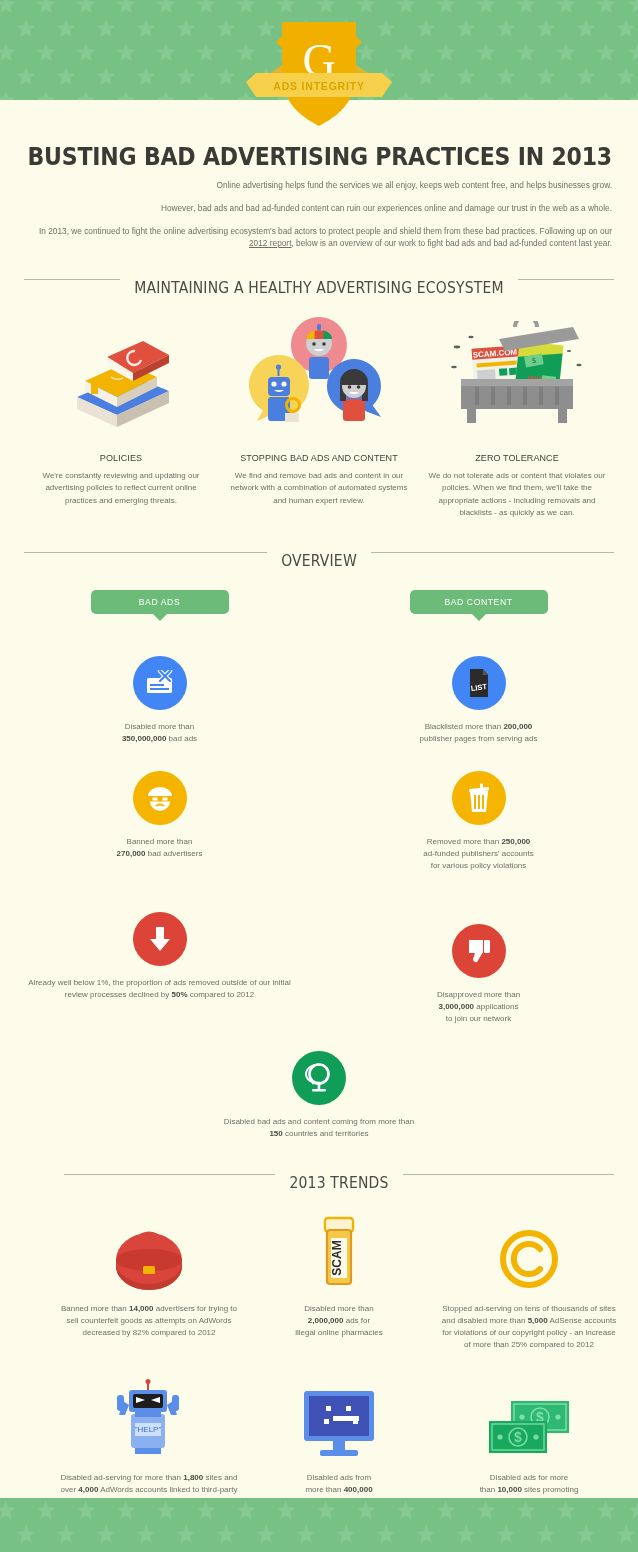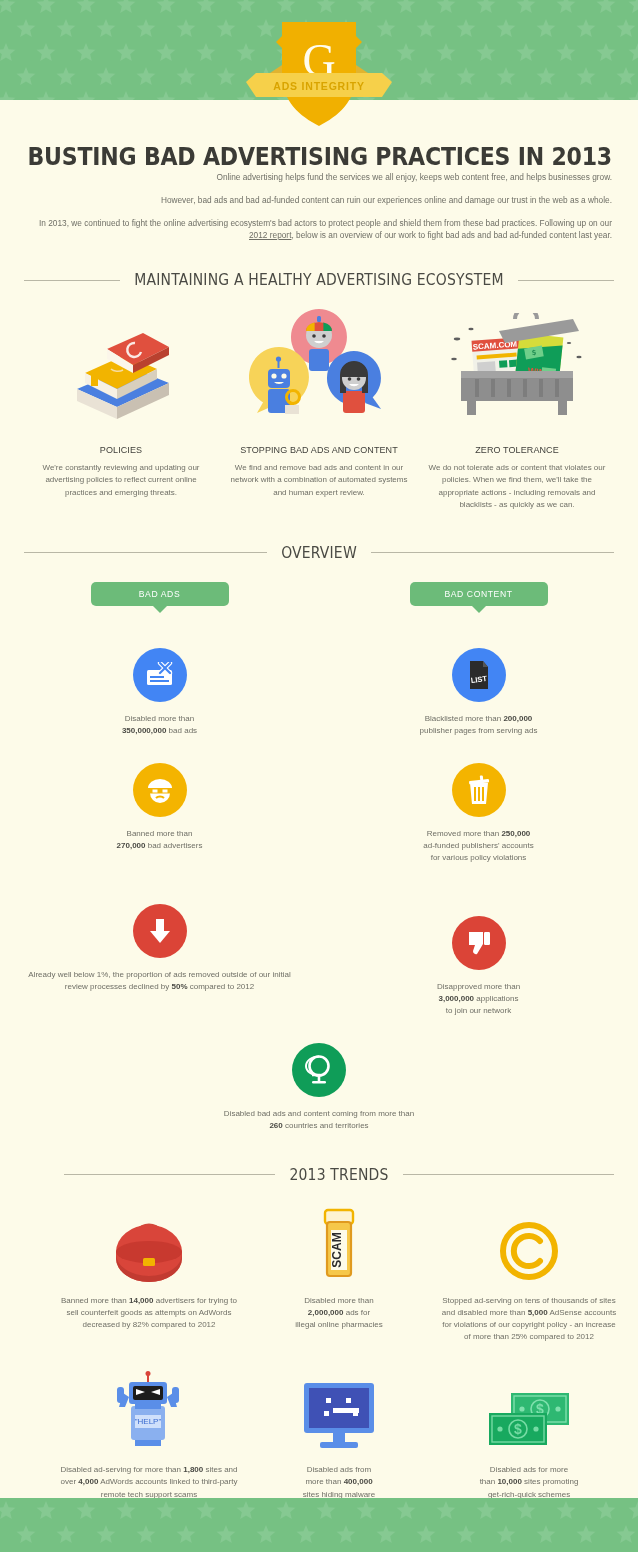--- a/index.html
+++ b/index.html
@@ -40,34 +40,34 @@
     padding: 42px 26px 0 26px;
     text-align: right;
   }
   .main-title {
     font-size: 24.5px;
     letter-spacing: -0.2px;
     font-weight: bold;
     color: #3b3b36;
     font-family: "DejaVu Sans Condensed", "Liberation Sans Narrow", "Liberation Sans", sans-serif;
   }
-  .intro { margin-top: 0; }
+  .intro { margin-top: 8px; }
   .intro p {
     font-size: 8.3px;
     line-height: 1.45;
     color: #6f6f66;
     margin-bottom: 11px;
   }
   .intro p:last-child { margin-bottom: 0; }
   .intro a { color: #6f6f66; text-decoration: underline; }
 
   
   .section-head {
     display: flex;
-    align-items: center;
+    align-items: flex-start;
     gap: 14px;
     margin: 0 24px;
   }
   .section-head .rule { flex: 1; height: 1px; background: #b9b7a6; }
   .section-head h2 {
     font-size: 15.5px;
     font-weight: normal;
     color: #4a4a44;
     letter-spacing: 0.2px;
     white-space: nowrap;
@@ -550,21 +550,21 @@
         <div class="ov-icon">
           <div class="circ c-green">
             <svg width="28" height="30" viewBox="0 0 28 30">
               <circle cx="14" cy="11" r="9.5" fill="none" stroke="#fff" stroke-width="2.6"></circle>
               <path d="M14 1.5 a13 9.5 0 0 0 0 19" fill="none" stroke="#fff" stroke-width="2"></path>
               <path d="M7 20 L14 20 L14 27" fill="none" stroke="#fff" stroke-width="2.6"></path>
               <rect x="7" y="26" width="14" height="2.6" rx="1.3" fill="#fff"></rect>
             </svg>
           </div>
         </div>
-        <div class="ov-text">Disabled bad ads and content coming from more than<br><b>260</b> countries and territories</div>
+        <div class="ov-text">Disabled bad ads and content coming from more than<br><b>150</b> countries and territories</div>
       </div>
     </div>
   </div>
 
   <div class="trends">
     <div class="section-head">
       <div class="rule"></div>
       <h2>2013 TRENDS</h2>
       <div class="rule"></div>
     </div>

